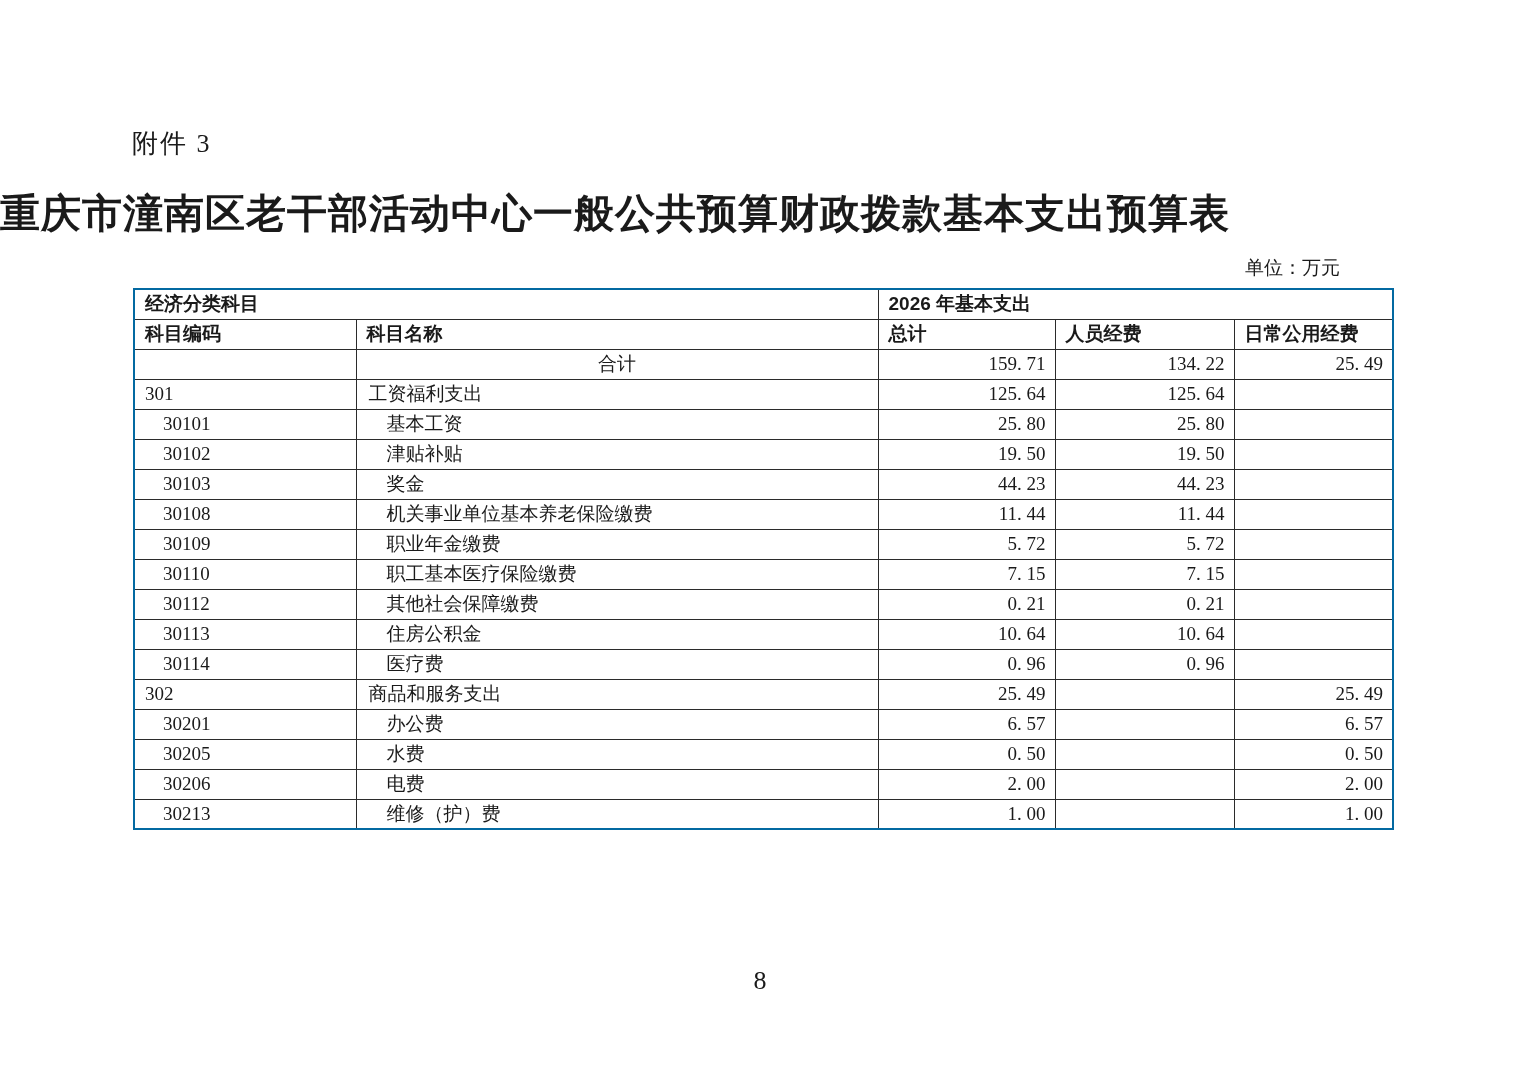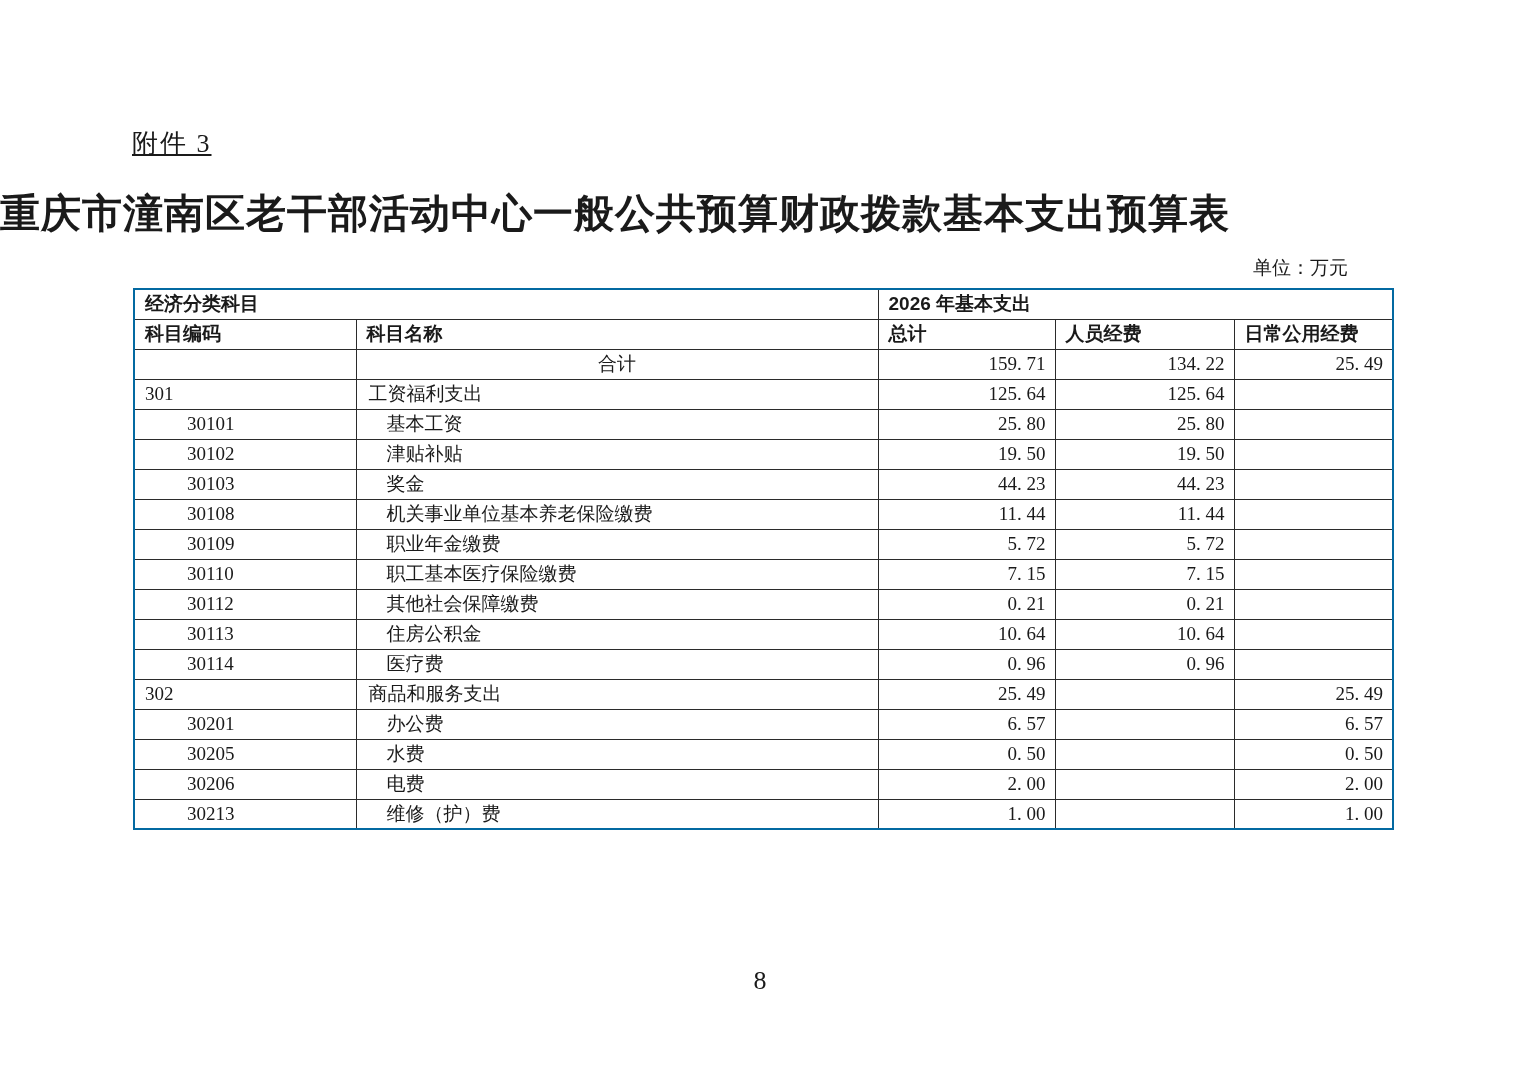--- a/index.html
+++ b/index.html
@@ -6,29 +6,29 @@
   html,body { width:1520px; height:1074px; background:#ffffff; }
   body {
     font-family:"Liberation Serif","DejaVu Serif",serif;
     color:#1a1a1a;
     position:relative;
   }
   .page { position:relative; width:1520px; height:1074px; overflow:hidden; }
 
   .attachment {
     position:absolute; left:132px; top:126px;
-    font-size:26px; letter-spacing:2px;text-decoration:underline;
+    font-size:26px; letter-spacing:2px;
   }
   .doc-title {
     position:absolute; left:0; top:186px; width:100%;
     text-align:left; font-size:40px; font-weight:bold;
     letter-spacing:1px; white-space:nowrap;
   }
   .unit-note {
-    position:absolute; top:255px; right:172px;
+    position:absolute; top:255px; right:180px;
     font-size:19px;
   }
 
   table.budget {
     position:absolute; left:133px; top:288px;
     width:1259px; border-collapse:collapse; table-layout:fixed;
     border:2px solid #0369a1;
   }
   table.budget th, table.budget td {
     border:1px solid #2b2b2b;
@@ -40,21 +40,21 @@
   }
   table.budget th {
     font-family:"Liberation Sans","DejaVu Sans",sans-serif;
     font-weight:bold;
     text-align:left;
     padding-left:10px;
     font-size:19px;
   }
   th.th-center { text-align:center; padding-left:0; }
   td.code { padding-left:10px; }
-  td.code.indent { padding-left:52px; }
+  td.code.indent { padding-left:28px; }
   td.name { padding-left:12px; }
   td.name.indent { padding-left:30px; }
   td.name.center { text-align:center; padding-left:0; }
   td.num { text-align:right; padding-right:9px; }
 
   .page-number {
     position:absolute; left:0; top:966px; width:100%;
     text-align:center; font-size:26px;
   }
 </style>

